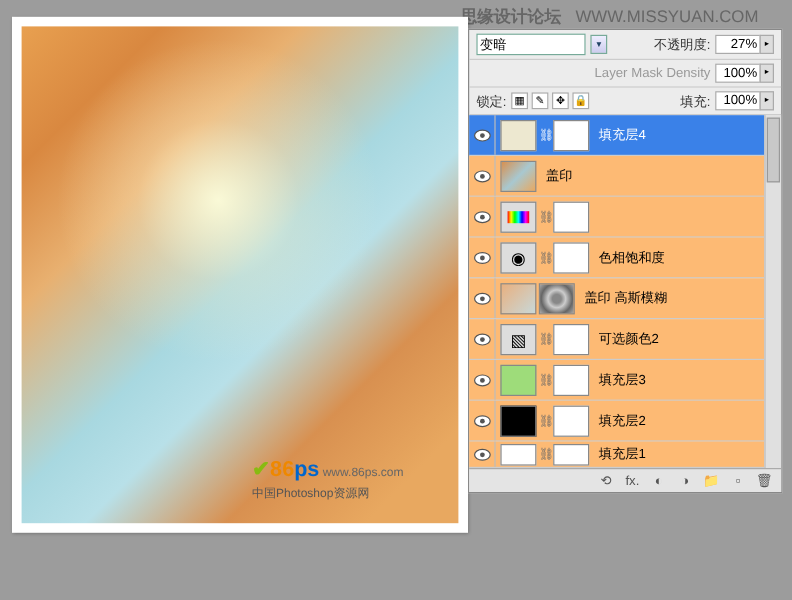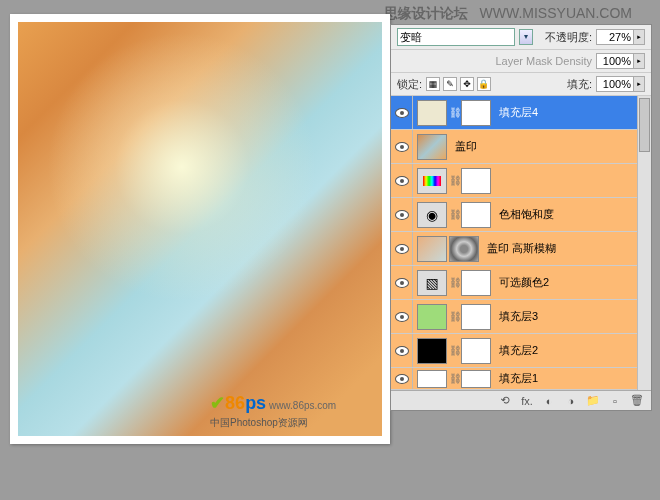--- a/index.html
+++ b/index.html
@@ -2,28 +2,28 @@
 <html><head>
 <meta charset="utf-8">
 <style>
 * { margin: 0; padding: 0; box-sizing: border-box; }
 body { font-family: "Microsoft YaHei", SimSun, sans-serif; font-size: 11px; background: #9c9c9c; width: 660px; height: 500px; overflow: hidden; position: relative; }
 .watermark-top { position: absolute; top: 5px; right: 28px; color: #666; font-size: 14px; }
 .watermark-top strong { font-weight: bold; margin-right: 8px; }
 .canvas-area { position: absolute; left: 10px; top: 14px; width: 380px; height: 430px; background: #fff; padding: 8px; box-shadow: 1px 1px 3px rgba(0,0,0,0.3); }
 .canvas-img { width: 100%; height: 100%; background: linear-gradient(135deg,#e8a050 0%,#d98840 15%,#e8b070 30%,#a8d8e0 50%,#b8e0e8 60%,#d89050 75%,#e8a860 90%); position: relative; overflow: hidden; }
 .canvas-img::before { content:""; position:absolute; inset:0; background: radial-gradient(circle at 45% 35%, rgba(255,255,220,0.9) 0%, rgba(255,240,200,0.3) 20%, transparent 40%); }
-.logo-area { position: absolute; left: 210px; top: 392px; font-size: 10px; color: #555; }
+.logo-area { position: absolute; left: 210px; top: 380px; font-size: 10px; color: #555; }
 .logo-area .ps { font-size: 18px; font-weight: bold; }
 .logo-area .ps .c1{color:#8b1;} .logo-area .ps .c2{color:#e80;} .logo-area .ps .c3{color:#06c;}
 .logo-area .url { color: #666; font-size: 10px; }
 .logo-area .sub { color: #555; margin-top: 2px; }
 .panel { position: absolute; right: 8px; top: 24px; width: 262px; background: #ececec; border: 1px solid #888; }
 .panel-row { display: flex; align-items: center; padding: 3px 6px; border-bottom: 1px solid #ccc; gap: 4px; }
-.select-blend { width: 118px; height: 18px; border: 1px solid #7a9; background: #fff; font-size: 11px; padding: 0 2px; }
+.select-blend { width: 91px; height: 18px; border: 1px solid #7a9; background: #fff; font-size: 11px; padding: 0 2px; }
 .chev { display: inline-block; width: 14px; height: 16px; border: 1px solid #7a9; background: linear-gradient(#eef,#cce); color: #246; text-align: center; line-height: 14px; font-size: 8px; }
 .lbl { color: #333; font-size: 11px; }
 .lbl.dim { color: #999; }
 .val-box { display: inline-flex; align-items: center; }
 .val-input { width: 38px; height: 16px; border: 1px solid #aaa; background: #fff; text-align: right; padding-right: 2px; font-size: 11px; }
 .val-arrow { display:inline-block; width: 12px; height: 16px; border: 1px solid #aaa; background: #ddd; font-size: 7px; text-align: center; line-height: 14px; margin-left: -1px; }
 .lock-icons { display: flex; gap: 3px; align-items: center; }
 .lock-icons span { width: 14px; height: 14px; border: 1px solid #aaa; background: #fff; display: inline-flex; align-items: center; justify-content: center; font-size: 9px; }
 .layer-row { display: flex; align-items: center; height: 34px; border-bottom: 1px solid #ccc; background: #fdba74; }
 .layer-row.selected { background: #3a81e8; color: #fff; }

